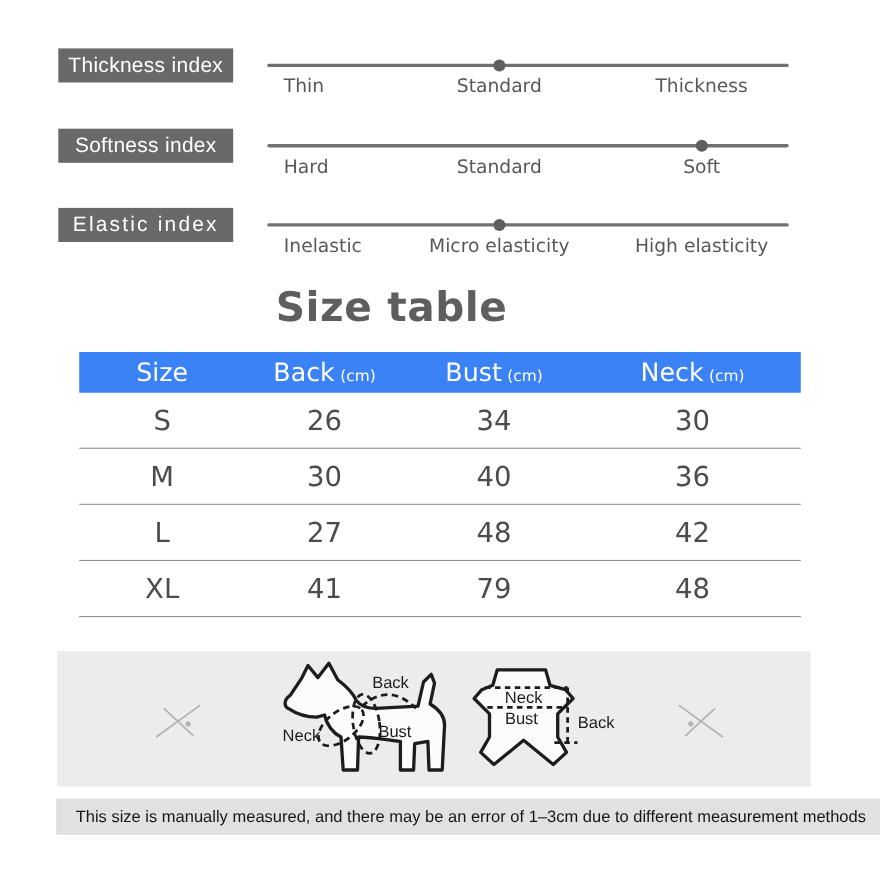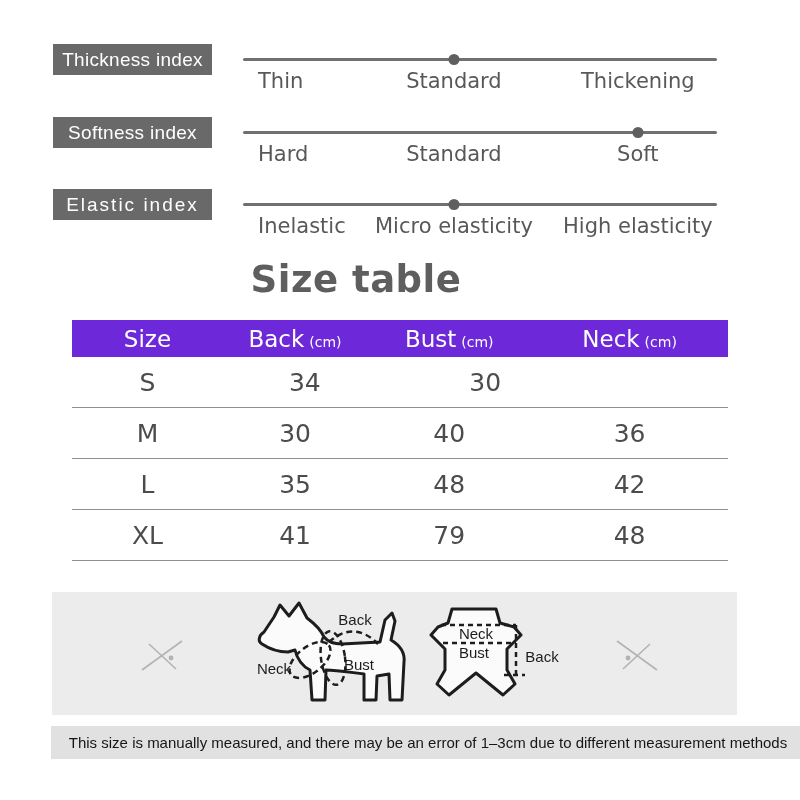--- a/index.html
+++ b/index.html
@@ -9,30 +9,30 @@
   
   .index-row{position:absolute;left:0;width:800px;height:52px;}
   .index-chip{position:absolute;left:53px;top:0;width:159px;height:31px;line-height:31px;
               background:#696969;color:#fff;text-align:center;font-size:19px;
               font-family:"Liberation Sans",sans-serif;letter-spacing:.3px;}
   .index-chip.spaced{letter-spacing:2px;}
   .track{position:absolute;left:243px;top:0;width:474px;height:52px;}
   .track-line{position:absolute;left:0;top:14px;width:100%;height:2.5px;background:#707070;border-radius:2px;}
   .track-dot{position:absolute;top:10px;width:11px;height:11px;border-radius:50%;background:#5f5f5f;
              transform:translateX(-50%);}
-  .stop{position:absolute;top:25px;font-size:21px;color:#585858;white-space:nowrap;}
+  .stop{position:absolute;top:25px;font-size:17px;color:#585858;white-space:nowrap;}
   .stop-l{left:15px;}
   .stop-m{left:44.5%;transform:translateX(-50%);text-align:right;}
   .stop-r{left:83.3%;transform:translateX(-50%);}
 
   
   .title{position:absolute;top:258px;left:0;width:712px;text-align:center;
          font-size:37px;font-weight:bold;color:#5e5e5e;letter-spacing:.5px;}
   .table{position:absolute;left:72px;top:320px;width:656px;}
-  .thead{display:flex;height:37px;background:#6d28d9;color:#fff;align-items:center;}
+  .thead{display:flex;height:37px;background:#3b82f6;color:#fff;align-items:center;}
   .th{display:flex;align-items:center;justify-content:center;font-size:23px;gap:5px;}
   .th .unit{font-size:14px;margin-top:6px;}
   .trow{display:flex;height:50px;align-items:center;border-bottom:1px solid #909090;
         font-size:25px;color:#4c4c4c;}
   .c1{width:23%;text-align:center;}
   .c2{width:22%;text-align:center;}
   .c3{width:25%;text-align:center;}
   .c4{width:30%;text-align:center;}
 
   
@@ -50,21 +50,21 @@
 
 <div id="canvas">
 
   <div class="index-row" style="top:44px">
     <div class="index-chip">Thickness index</div>
     <div class="track">
       <div class="track-line"></div>
       <div class="track-dot" style="left: 44.5%;"></div>
       <div class="stop stop-l">Thin</div>
       <div class="stop stop-m">Standard</div>
-      <div class="stop stop-r">Thickening</div>
+      <div class="stop stop-r">Thickness</div>
     </div>
   </div>
 
   <div class="index-row" style="top:117px">
     <div class="index-chip">Softness index</div>
     <div class="track">
       <div class="track-line"></div>
       <div class="track-dot" style="left: 83.3%;"></div>
       <div class="stop stop-l">Hard</div>
       <div class="stop stop-m">Standard</div>
@@ -98,32 +98,33 @@
           <span>Bust</span>
           <span class="unit">(cm)</span>
         </div>
       <div class="th c4">
           <span>Neck</span>
           <span class="unit">(cm)</span>
         </div>
     </div>
     <div class="trow">
       <div class="c1">S</div>
+      <div class="c2">26</div>
       <div class="c3">34</div>
       <div class="c4">30</div>
     </div>
     <div class="trow">
       <div class="c1">M</div>
       <div class="c2">30</div>
       <div class="c3">40</div>
       <div class="c4">36</div>
     </div>
     <div class="trow">
       <div class="c1">L</div>
-      <div class="c2">35</div>
+      <div class="c2">27</div>
       <div class="c3">48</div>
       <div class="c4">42</div>
     </div>
     <div class="trow">
       <div class="c1">XL</div>
       <div class="c2">41</div>
       <div class="c3">79</div>
       <div class="c4">48</div>
     </div>
   </div>

